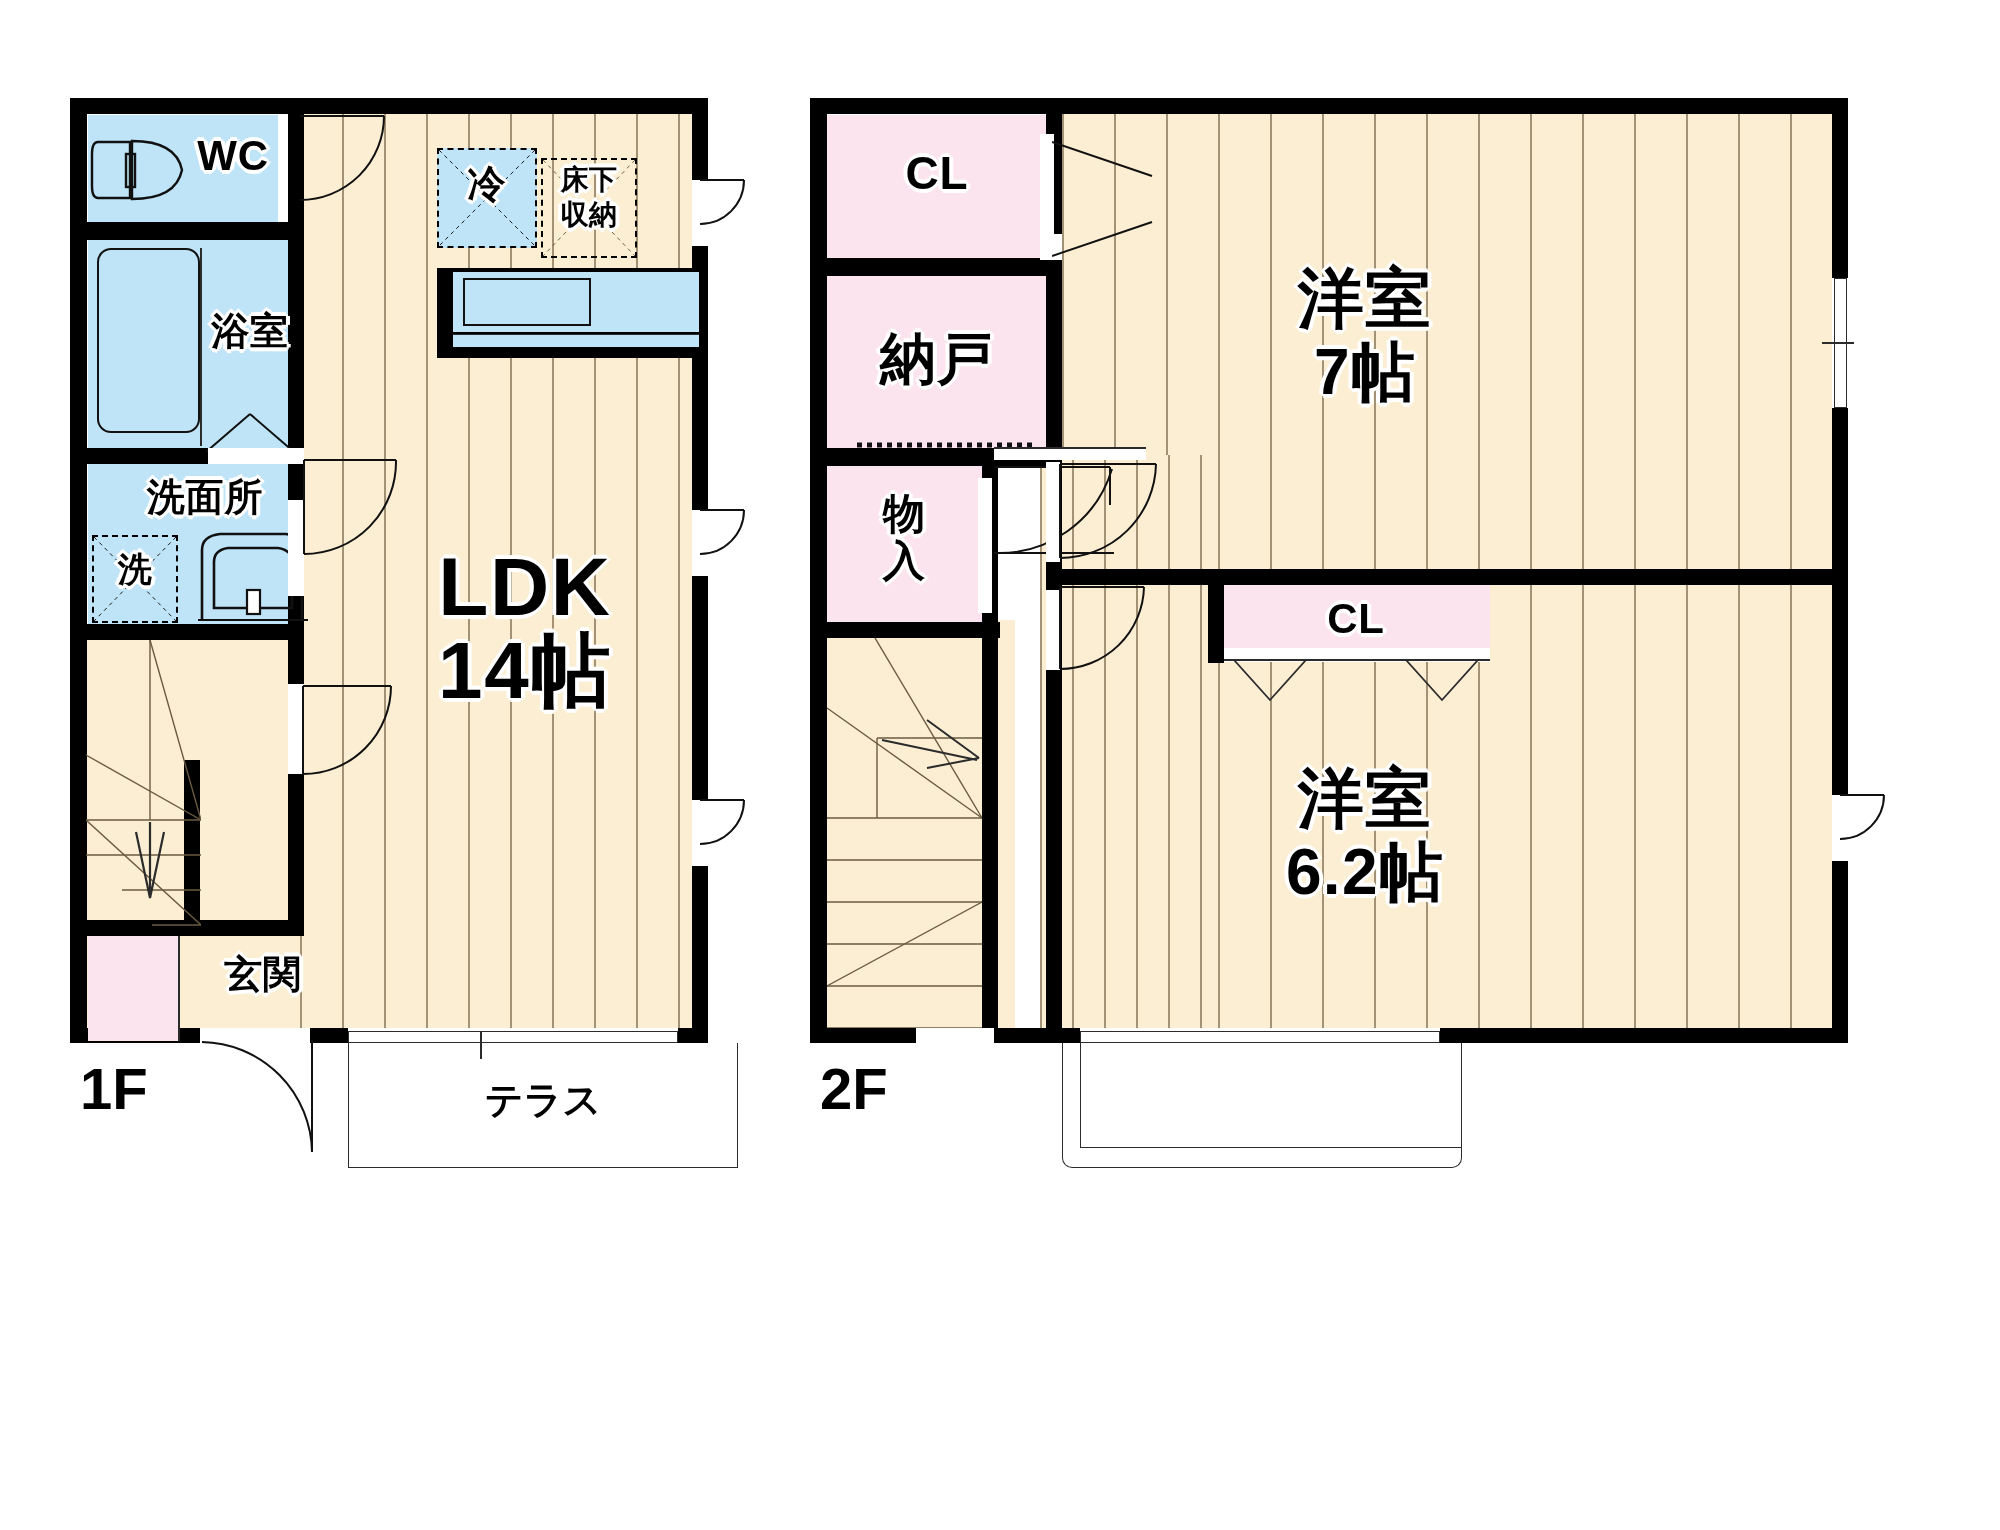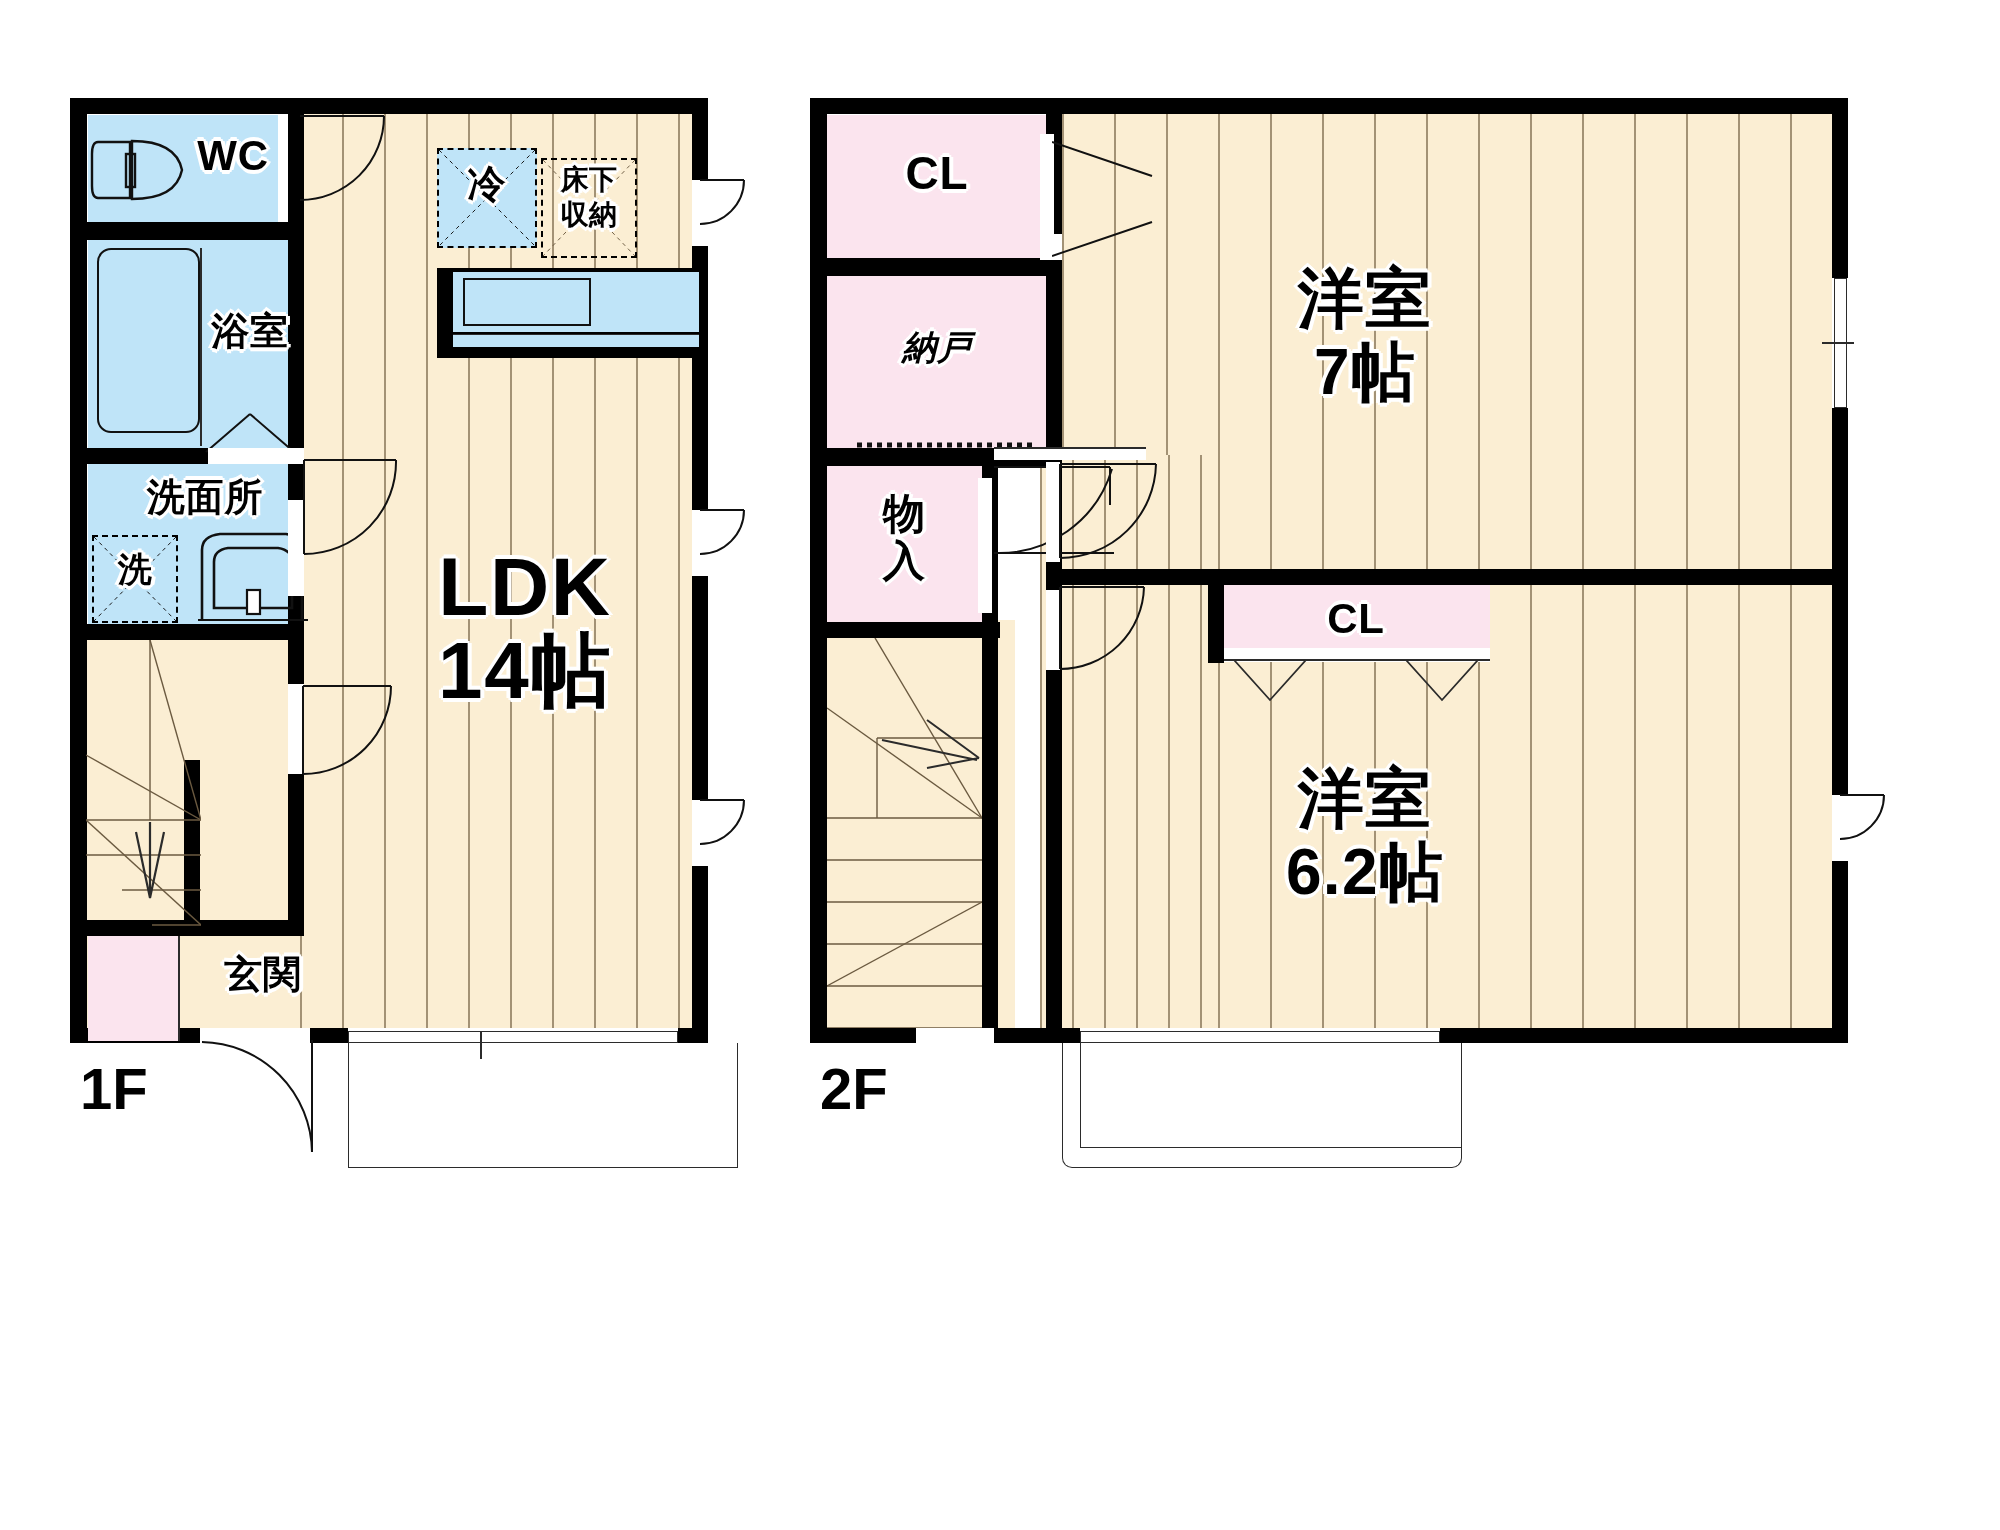--- a/index.html
+++ b/index.html
@@ -220,20 +220,21 @@
     </svg>
 
     <div class="label" style="left:400px;top:545px;width:250px;font-size:82px;">LDK</div>
     <div class="label" style="left:400px;top:630px;width:250px;font-size:80px;">14帖</div>
 
     <div class="openingWhite" style="left:348px;top:1028px;width:330px;height:15px;"></div>
     <div class="slim" style="left:348px;top:1031px;width:330px;height:12px;"></div>
     <div class="thinline" style="left:480px;top:1031px;width:1.6px;height:28px;"></div>
 
     <div class="slim" style="left:348px;top:1043px;width:390px;height:125px;border-top:none;"></div>
+    <div class="plain" style="left:348px;top:1075px;width:390px;font-size:38px;">テラス</div>
 
     <div class="plain" style="left:80px;top:1055px;width:120px;font-size:58px;text-align:left;">1F</div>
   </div>
 
   <div class="abs" style="left:1000px;top:0;width:1000px;height:1530px;">
 
     <div class="plankVwide" style="left:62px;top:114px;width:770px;height:455px;"></div>
 
     <div class="plankVwide" style="left:62px;top:585px;width:770px;height:455px;"></div>
 
@@ -269,21 +270,21 @@
     <div class="wall" style="left:46px;top:585px;width:16px;height:458px;"></div>
 
     <div class="wall" style="left:208px;top:585px;width:16px;height:78px;"></div>
 
     <div class="label" style="left:-173px;top:150px;width:220px;font-size:46px;">CL</div>
     <div class="openingWhite" style="left:40px;top:134px;width:14px;height:126px;"></div>
     <svg class="abs" style="left:52px;top:140px;width:110px;height:120px;">
       <path d="M0 2 L100 36 M0 116 L100 82" stroke="#111" stroke-width="2" fill="none"></path>
     </svg>
 
-    <div class="label" style="left:-173px;top:330px;width:220px;font-size:34px;font-style:italic;">納戸</div>
+    <div class="label" style="left:-173px;top:330px;width:220px;font-size:56px;">納戸</div>
 
     <svg class="abs" style="left:-143px;top:440px;width:180px;height:10px;">
       <path d="M0 5 L180 5" stroke="#111" stroke-width="5" stroke-dasharray="5 5" fill="none"></path>
     </svg>
     <div class="openingWhite" style="left:-6px;top:448px;width:152px;height:12px;"></div>
     <div class="thinline" style="left:-6px;top:447px;width:152px;height:1.6px;"></div>
 
     <div class="label" style="left:-173px;top:490px;width:155px;font-size:42px;line-height:1.12;">物
 入</div>
     <div class="openingWhite" style="left:-22px;top:478px;width:14px;height:135px;"></div>

